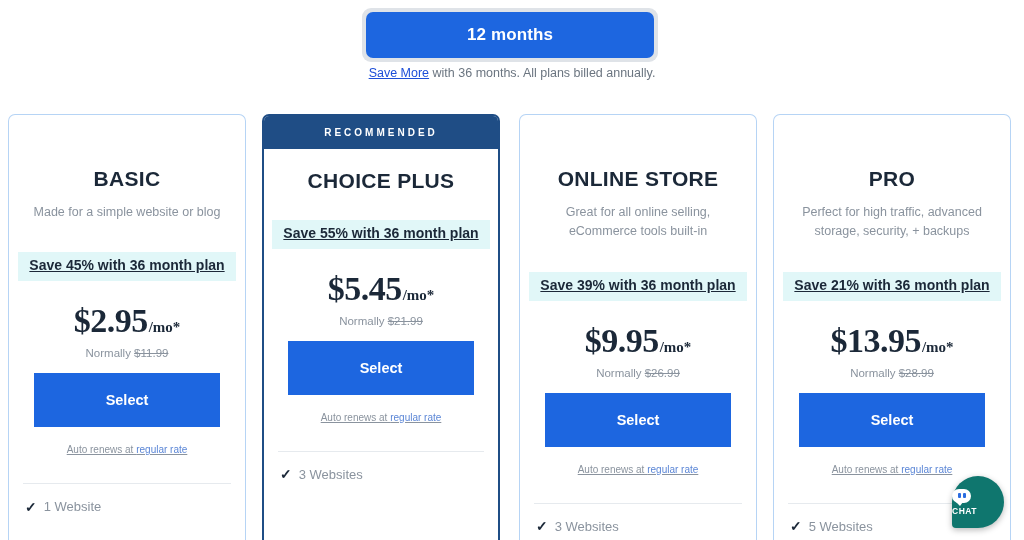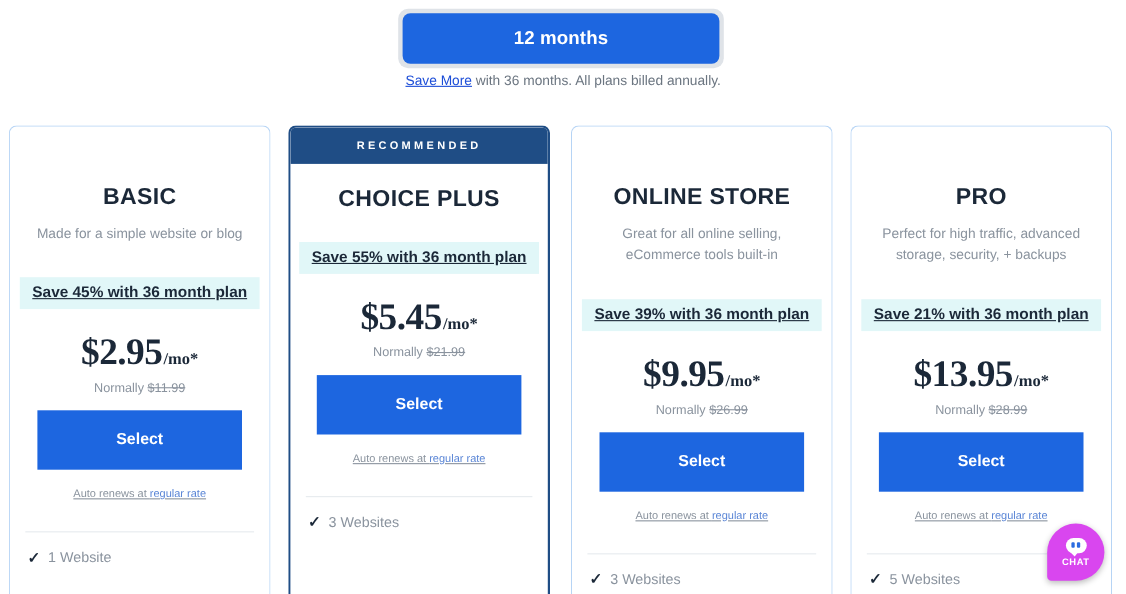--- a/index.html
+++ b/index.html
@@ -164,25 +164,25 @@
   }
   .feature-check {
     color: #1b2838; font-size: 14px; font-weight: bold;
     line-height: 1;
   }
 
   
   .chat-widget {
     position: absolute; left: 952px; top: 476px;
     width: 52px; height: 52px;
-    background: #d946ef;
+    background: #0f766e;
     border-radius: 26px 26px 26px 4px;
     box-shadow: 0 2px 6px rgba(0,0,0,.28);
     display: flex; flex-direction: column;
-    align-items: center; justify-content: center;
+    justify-content: center;
     cursor: pointer;
     color: #ffffff;
   }
   .chat-bubble-icon {
     width: 19px; height: 14px;
     background: #ffffff;
     border-radius: 7px;
     position: relative;
     display: flex; align-items: center; justify-content: center;
     gap: 2px;

